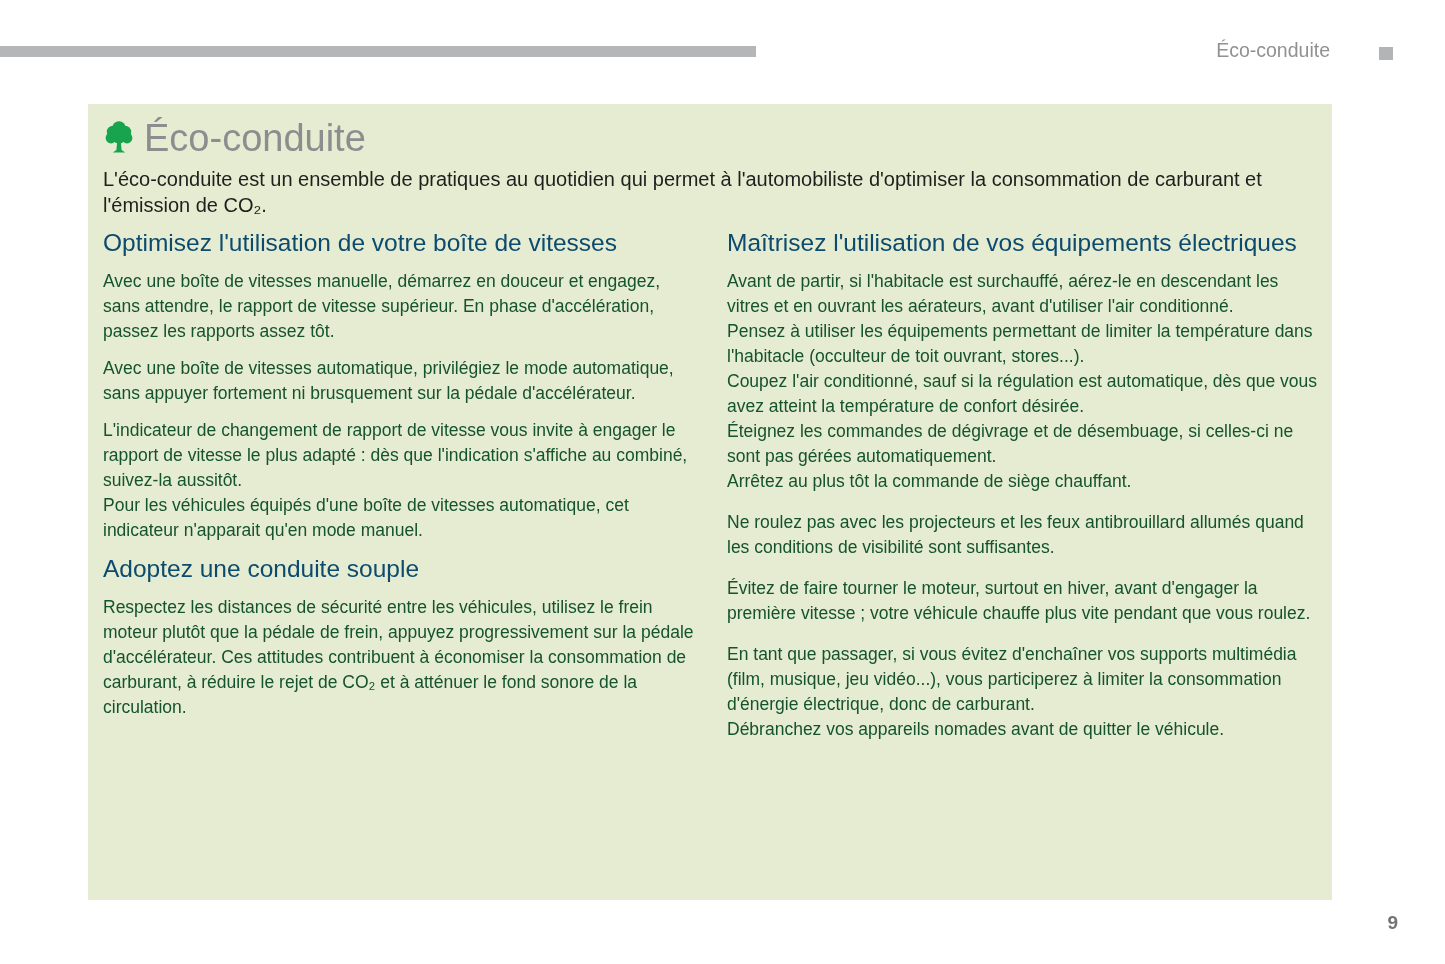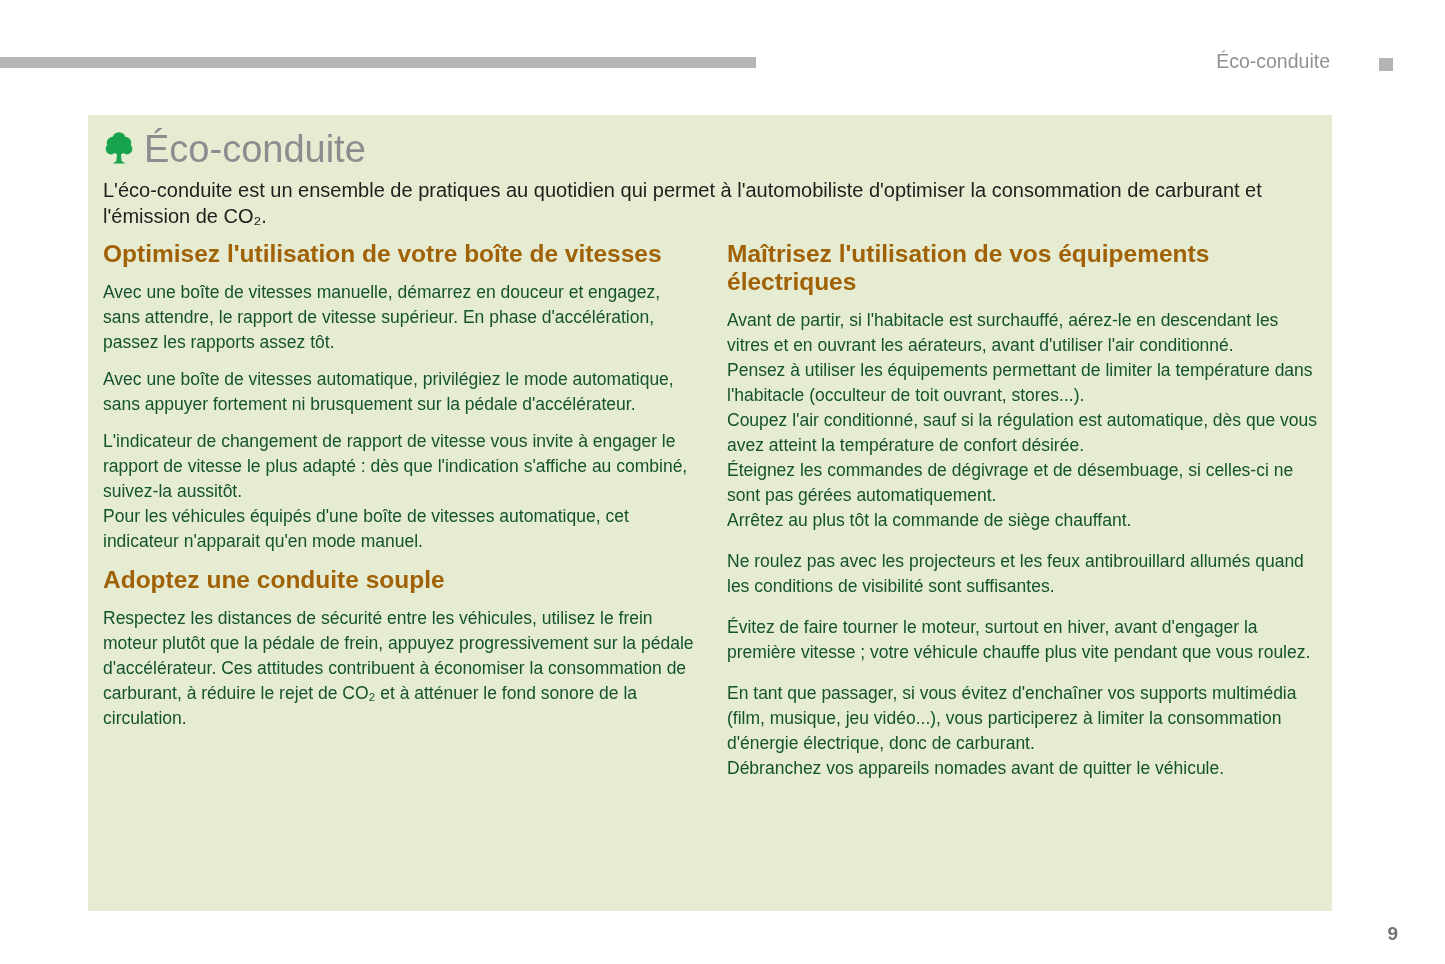--- a/index.html
+++ b/index.html
@@ -3,21 +3,21 @@
 <meta charset="utf-8">
 <style>
   html,body{margin:0;padding:0;}
   body{
     width:1445px;height:964px;
     background:#ffffff;
     font-family:"Liberation Sans","DejaVu Sans",sans-serif;
     position:relative;
     overflow:hidden;
   }
-  .page{position:absolute;inset:0;margin-top:11px;}
+  .page{position:absolute;inset:0;}
 
   
   .header-bar{
     position:absolute;left:0;top:46px;
     width:756px;height:11px;
     background:#b4b6b8;
   }
   .header-title{
     position:absolute;top:39px;right:115px;
     font-size:19.5px;color:#8f9193;
@@ -41,22 +41,22 @@
     font-size:38px;font-weight:400;color:#8b8d8f;
     margin:0;line-height:44px;
   }
   p.intro{
     font-size:20px;line-height:26px;color:#1f1f1d;
     margin:6px 0 0 0;
   }
   .columns{display:flex;gap:32px;margin-top:11px;}
   .col{width:592px;flex:0 0 auto;}
   h2.section-heading{
-    font-size:24.5px;line-height:28px;color:#a16207;
-    margin:0 0 12px 0;font-weight:700;
+    font-size:24.5px;line-height:28px;color:#0c4a6e;
+    margin:0 0 12px 0;font-weight:400;
   }
   h2.mt{margin-top:12px;}
   .col p{
     font-size:17.5px;line-height:25px;color:#14532d;
     margin:0 0 12px 0;
   }
   .col-right p{margin-bottom:16px;}
   .seg{display:block;}
 
   

